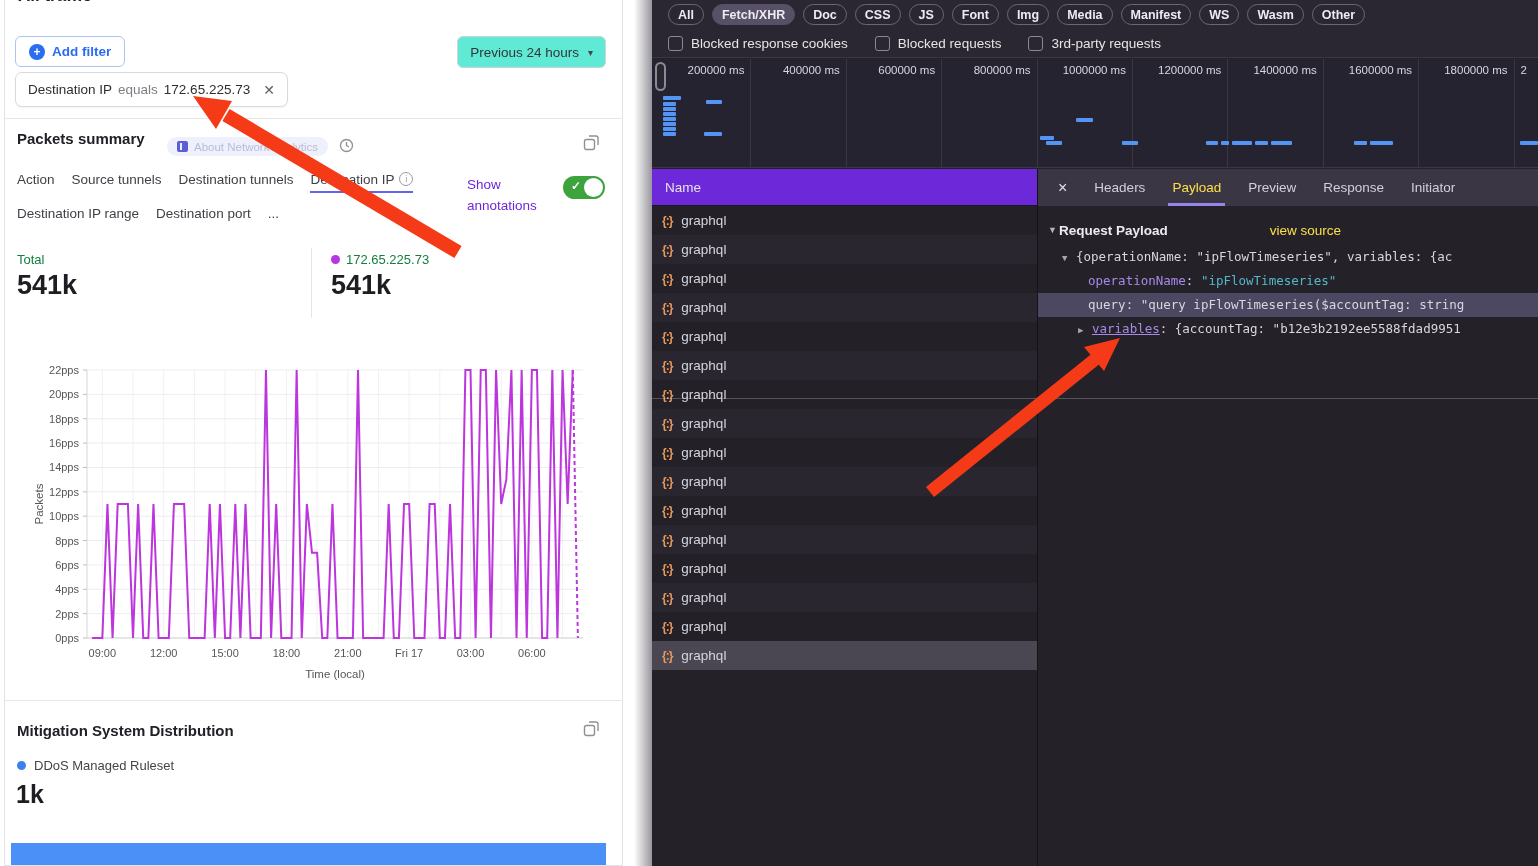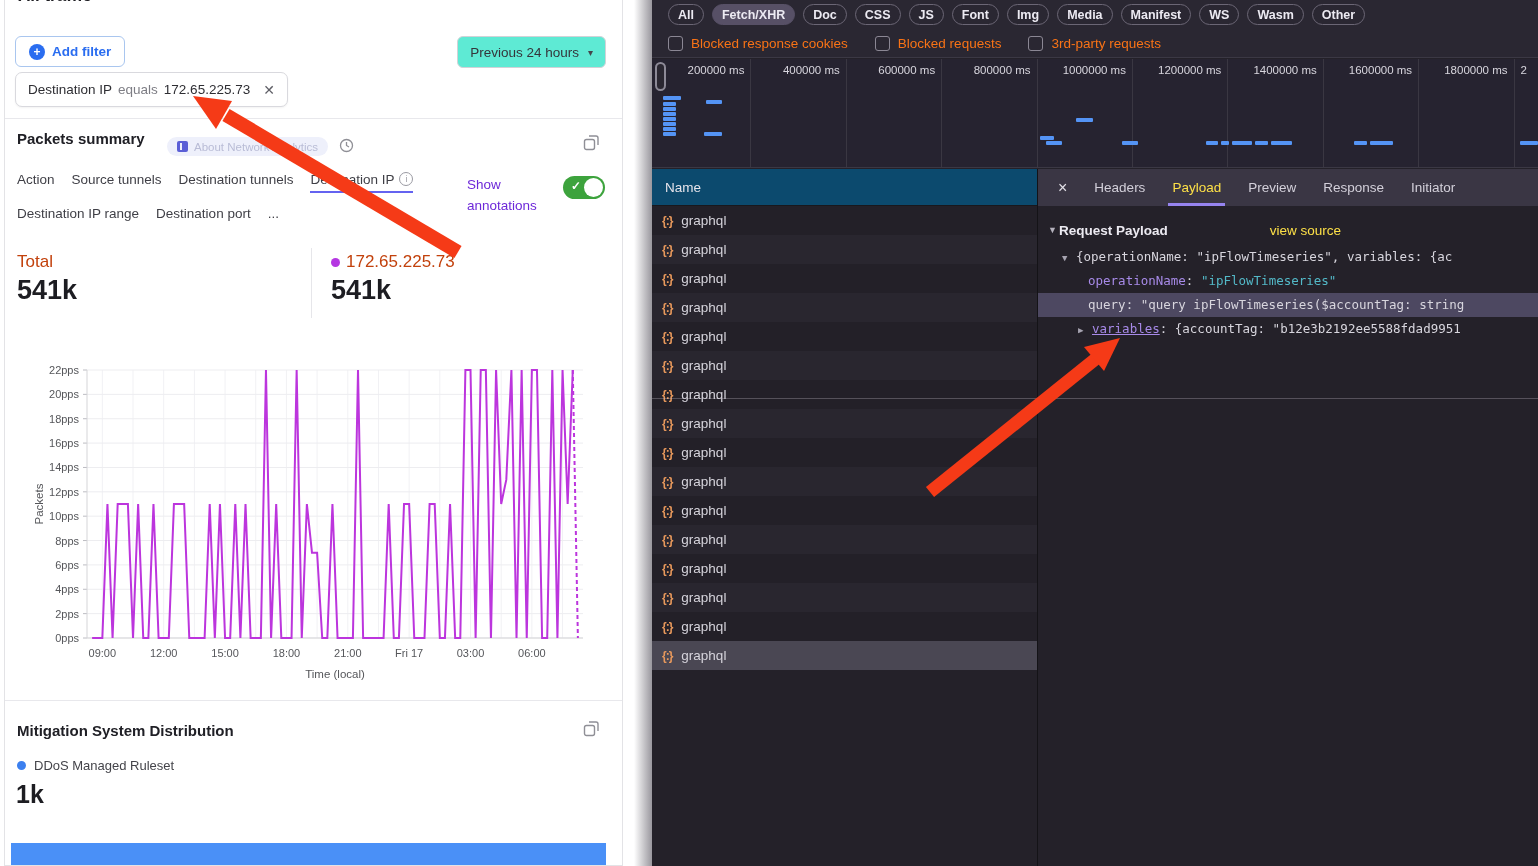--- a/index.html
+++ b/index.html
@@ -32,51 +32,51 @@
   .icon-btn{background:none;border:none;padding:0;cursor:pointer;}
   .tabs-row{position:absolute;display:flex;gap:17px;font-size:13.5px;color:#3f3f46;}
   .tab{position:relative;cursor:pointer;display:flex;gap:5px;padding-bottom:6px;}
   .tab.active::after{content:"";position:absolute;left:0;right:0;bottom:0;height:2px;background:#6463f0;}
   .info-dot{width:12px;height:12px;border:1px solid #9a9aa2;border-radius:50%;color:#9a9aa2;
     font-size:8.5px;display:inline-flex;align-items:center;justify-content:center;}
   .show-anno{position:absolute;left:462px;top:174px;width:88px;font-size:13.5px;color:#6d28d9;line-height:21px;}
   .toggle{position:absolute;left:558px;top:176px;width:42px;height:23px;border-radius:12px;background:#3da33d;cursor:pointer;}
   .toggle .check{position:absolute;left:8px;top:3px;color:#fff;font-size:12px;font-weight:700;}
   .toggle .knob{position:absolute;right:2px;top:2px;width:19px;height:19px;border-radius:50%;background:#fff;}
-  .stat-label{font-size:17px;color:#c2410c;display:flex;align-items:center;gap:6px;}
+  .stat-label{font-size:13px;color:#15803d;display:flex;align-items:center;gap:6px;}
   .stat-value{font-size:27px;font-weight:700;color:#1d1d22;margin-top:3px;}
   .dot{width:9px;height:9px;border-radius:50%;display:inline-block;}
   .vdiv{position:absolute;width:1px;background:#e6e6ea;}
   .legend-row{position:absolute;display:flex;align-items:center;gap:8px;font-size:13px;color:#44444a;}
   .big-val{position:absolute;font-size:25px;font-weight:700;color:#1d1d22;}
   .mit-bar{position:absolute;left:6px;top:843px;width:595px;height:23px;background:#4a90f7;}
   
   .gutter-shadow{position:absolute;left:634px;top:0;width:18px;height:866px;
     background:linear-gradient(to right,rgba(255,255,255,0),rgba(70,66,78,.55));}
   .devtools{position:absolute;left:652px;top:0;width:886px;height:866px;background:#242129;overflow:hidden;
     font-family:"Liberation Sans",sans-serif;}
   .chips-bar{position:absolute;left:0;top:0;width:100%;height:29px;background:#2a2732;display:flex;
     align-items:center;gap:8px;padding-left:16px;box-sizing:border-box;}
   .chip{height:19px;display:flex;align-items:center;padding:0 9px;border:1px solid #6b6675;border-radius:11px;
     color:#eceaf2;font-size:12.5px;font-weight:600;cursor:pointer;white-space:nowrap;}
   .chip.active{background:#575066;border-color:#575066;}
   .opts-bar{position:absolute;left:0;top:29px;width:100%;height:29px;background:#2a2732;display:flex;
     align-items:center;gap:27px;padding-left:16px;box-sizing:border-box;border-bottom:1px solid #3b3844;}
-  .cb-item{display:flex;align-items:center;gap:8px;color:#f97316;font-size:13.5px;cursor:pointer;}
+  .cb-item{display:flex;align-items:center;gap:8px;color:#e5e5e5;font-size:13.5px;cursor:pointer;}
   .cb-box{width:13px;height:13px;border:1.5px solid #8b8794;border-radius:3px;background:transparent;}
   .timeline{position:absolute;left:0;top:59px;width:100%;height:109px;background:#262330;
     border-bottom:1px solid #3b3844;box-sizing:border-box;}
   .tl-cells{position:absolute;left:4px;top:0;bottom:0;display:flex;justify-content:space-between;}
   .tl-cell{width:95.4px;border-right:1px solid #3a3742;color:#d8d6de;font-size:11.5px;text-align:right;
     padding:5px 6px 0 0;box-sizing:border-box;}
   .tl-cell.partial{width:24px;border-right:none;text-align:left;padding-left:6px;}
   .tl-pill{position:absolute;left:3px;top:3px;width:11px;height:29px;border:2px solid #8d8a97;
     border-radius:6px;background:#2a2731;box-sizing:border-box;}
   .tl-bar{position:absolute;height:4px;background:#5494f5;border-radius:1px;}
-  .list-header{position:absolute;left:0;top:169px;width:385px;height:37px;background:#0c4a6e;
+  .list-header{position:absolute;left:0;top:169px;width:385px;height:37px;background:#6d28d9;
     border-bottom:1px solid #19181d;box-sizing:border-box;color:#e6e4eb;font-size:13.5px;
     display:flex;align-items:center;padding-left:13px;}
   .req-rows{position:absolute;left:0;top:206px;width:385px;}
   .req-row{height:29px;display:flex;align-items:center;gap:9px;padding-left:10px;cursor:pointer;
     font-size:13.5px;color:#d6d4dc;}
   .req-row:nth-child(odd){background:#232028;}
   .req-row:nth-child(even){background:#29262f;}
   .req-row.selected{background:#4a4753;}
   .json-ic{color:#e8995c;font-size:12px;font-weight:700;letter-spacing:-1px;}
   .detail{position:absolute;left:385px;top:169px;width:501px;bottom:0;border-left:1px solid #141317;

